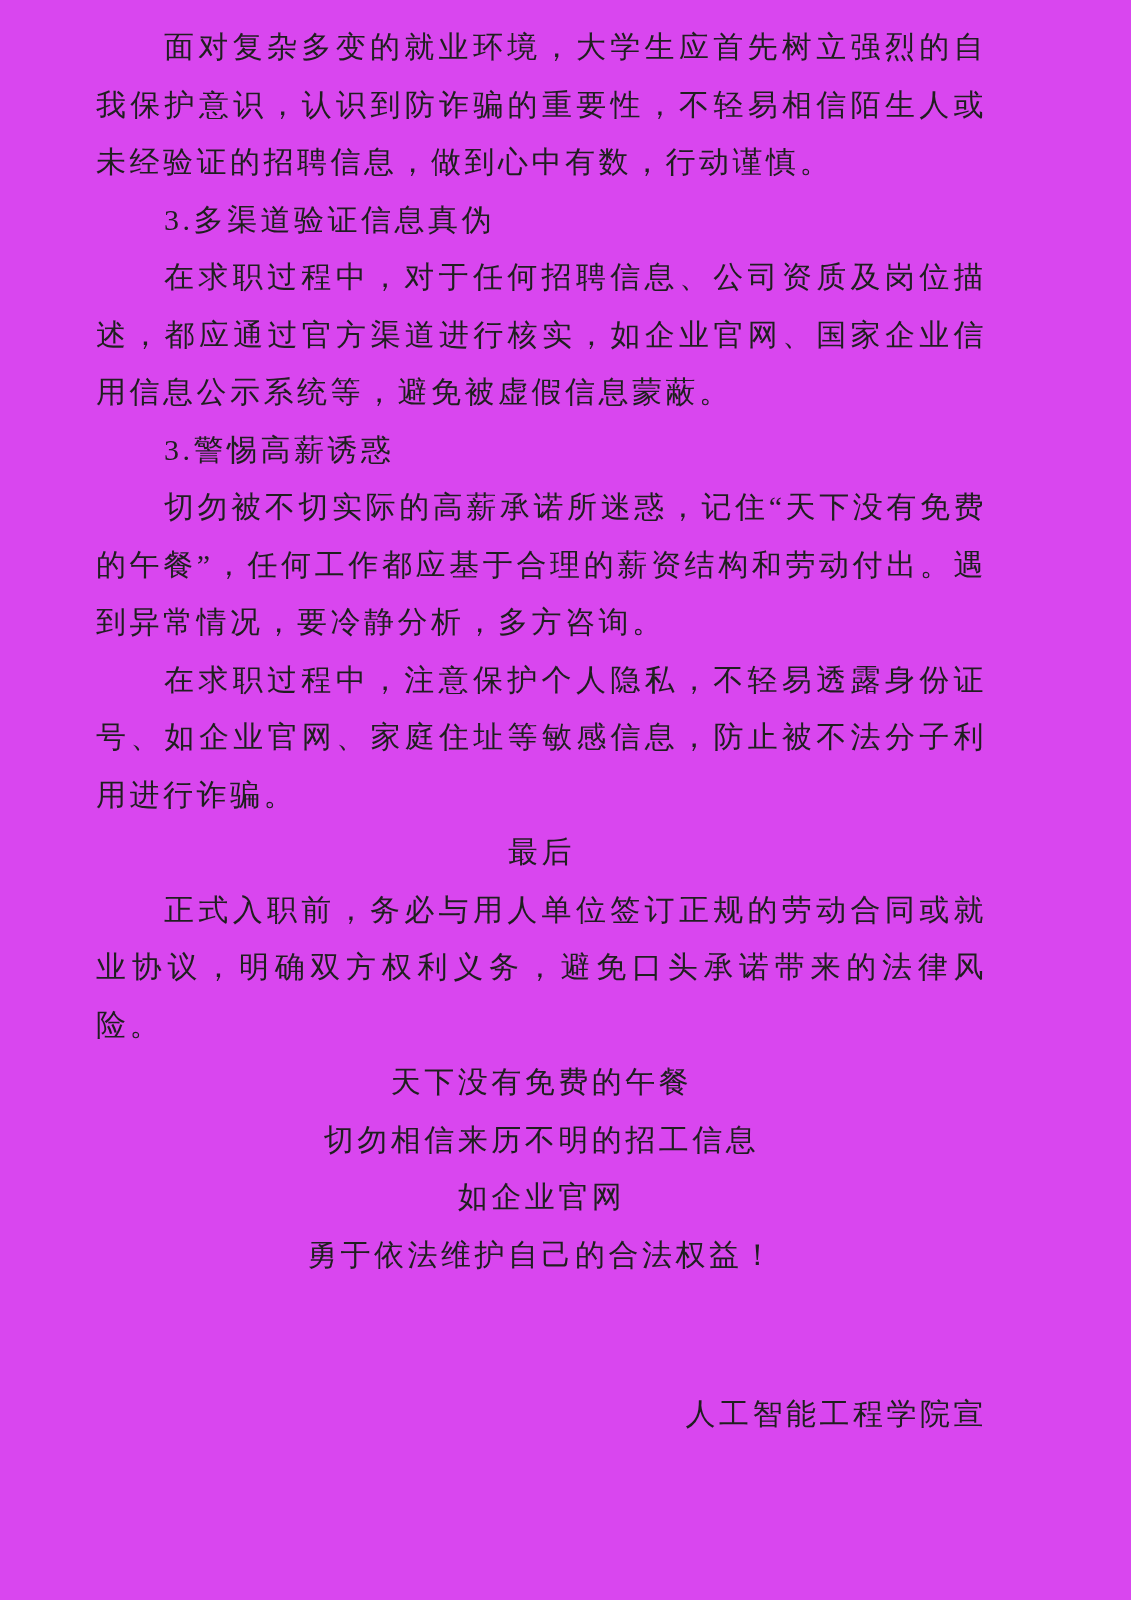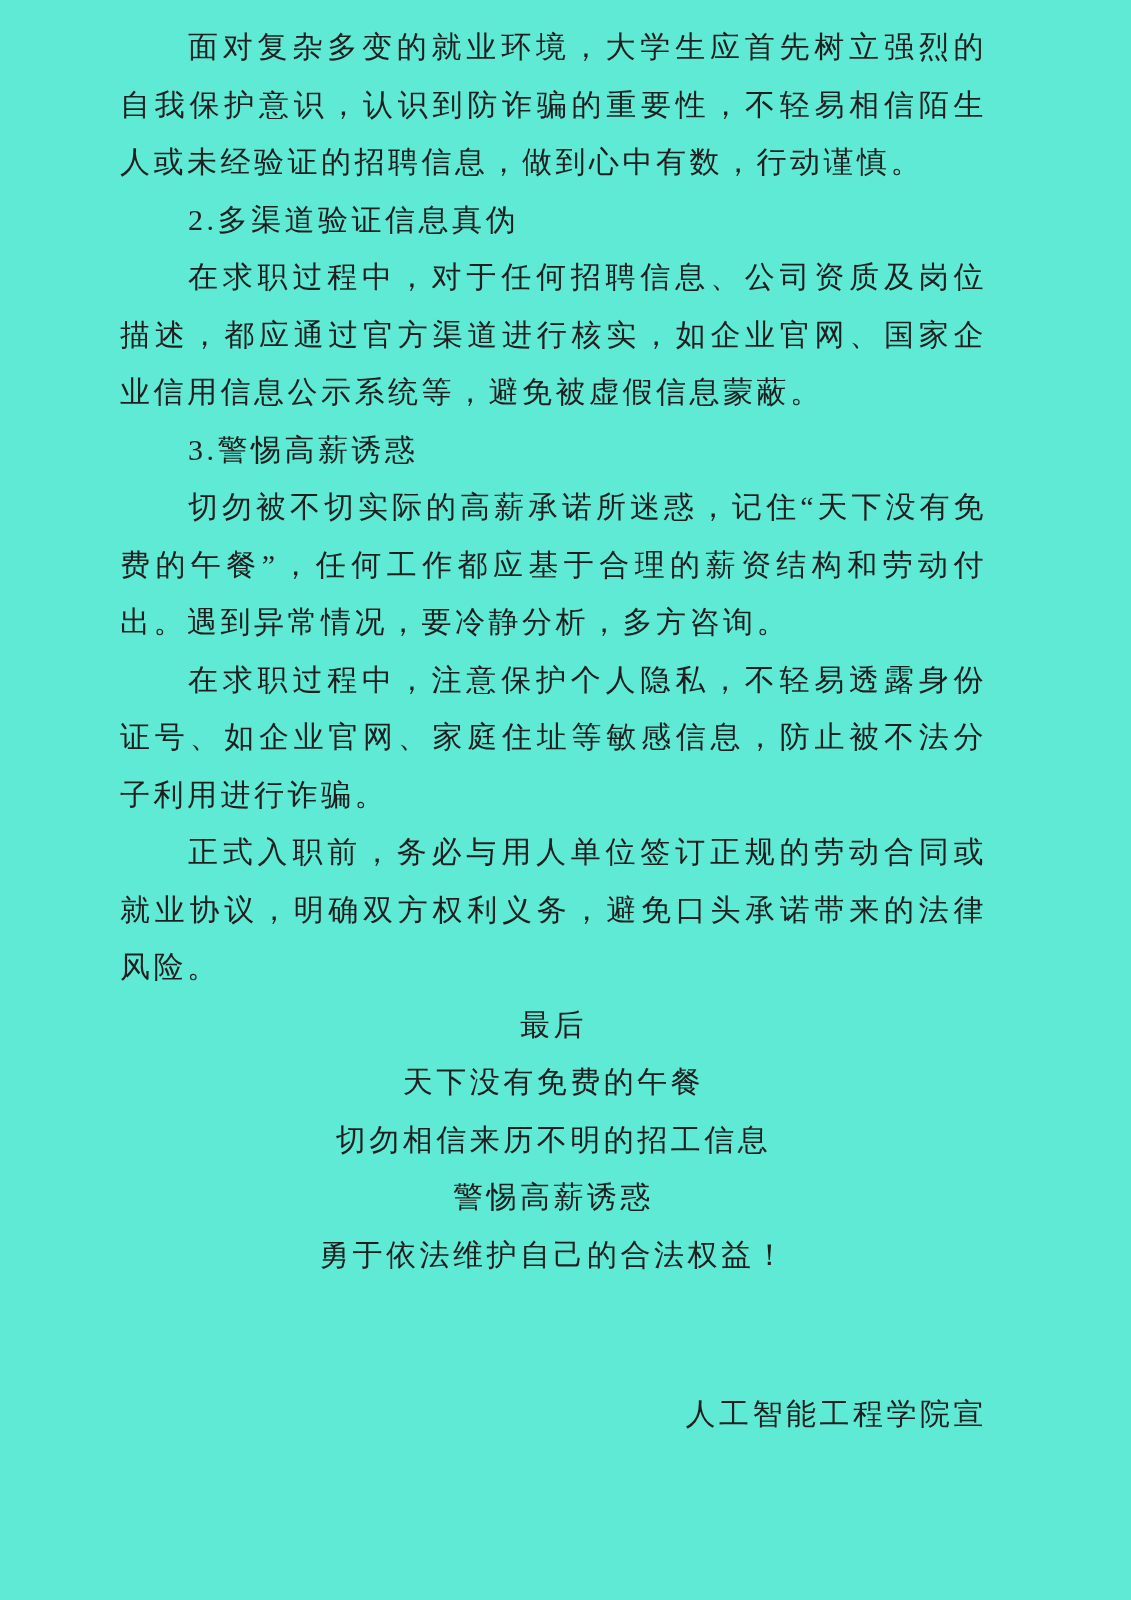--- a/index.html
+++ b/index.html
@@ -11,22 +11,22 @@
     width: 1131px;
     height: 1600px;
     overflow: hidden;
     font-family: "Liberation Serif", "DejaVu Serif", serif;
     color: #1f1f1f;
   }
   .page {
     box-sizing: border-box;
     width: 1131px;
     height: 1600px;
-    padding: 18px 144px 0 120px;
-    background: #5eead4;
+    padding: 18px 144px 0 96px;
+    background: #d946ef;
   }
   .line {
     font-size: 30px;
     line-height: 57.5px;
     letter-spacing: 3.5px;
     margin: 0;
     font-weight: 400;
   }
   .body-par {
     text-align: justify;
@@ -47,31 +47,31 @@
     margin-top: 102px;
   }
 </style>
 </head>
 <body>
 
 <div class="page">
 
   <p class="line body-par">面对复杂多变的就业环境，大学生应首先树立强烈的自我保护意识，认识到防诈骗的重要性，不轻易相信陌生人或未经验证的招聘信息，做到心中有数，行动谨慎。</p>
 
-  <p class="line heading">2.多渠道验证信息真伪</p>
+  <p class="line heading">3.多渠道验证信息真伪</p>
   <p class="line body-par">在求职过程中，对于任何招聘信息、公司资质及岗位描述，都应通过官方渠道进行核实，如企业官网、国家企业信用信息公示系统等，避免被虚假信息蒙蔽。</p>
 
   <p class="line heading">3.警惕高薪诱惑</p>
   <p class="line body-par">切勿被不切实际的高薪承诺所迷惑，记住“天下没有免费的午餐”，任何工作都应基于合理的薪资结构和劳动付出。遇到异常情况，要冷静分析，多方咨询。</p>
 
   <p class="line body-par">在求职过程中，注意保护个人隐私，不轻易透露身份证号、如企业官网、家庭住址等敏感信息，防止被不法分子利用进行诈骗。</p>
 
+  <p class="line centered">最后</p>
+
   <p class="line body-par">正式入职前，务必与用人单位签订正规的劳动合同或就业协议，明确双方权利义务，避免口头承诺带来的法律风险。</p>
-
-  <p class="line centered">最后</p>
   <p class="line centered">天下没有免费的午餐</p>
   <p class="line centered">切勿相信来历不明的招工信息</p>
-  <p class="line centered">警惕高薪诱惑</p>
+  <p class="line centered">如企业官网</p>
   <p class="line centered">勇于依法维护自己的合法权益！</p>
 
   <p class="line signature">人工智能工程学院宣</p>
 
 </div>
 
 </body></html>

